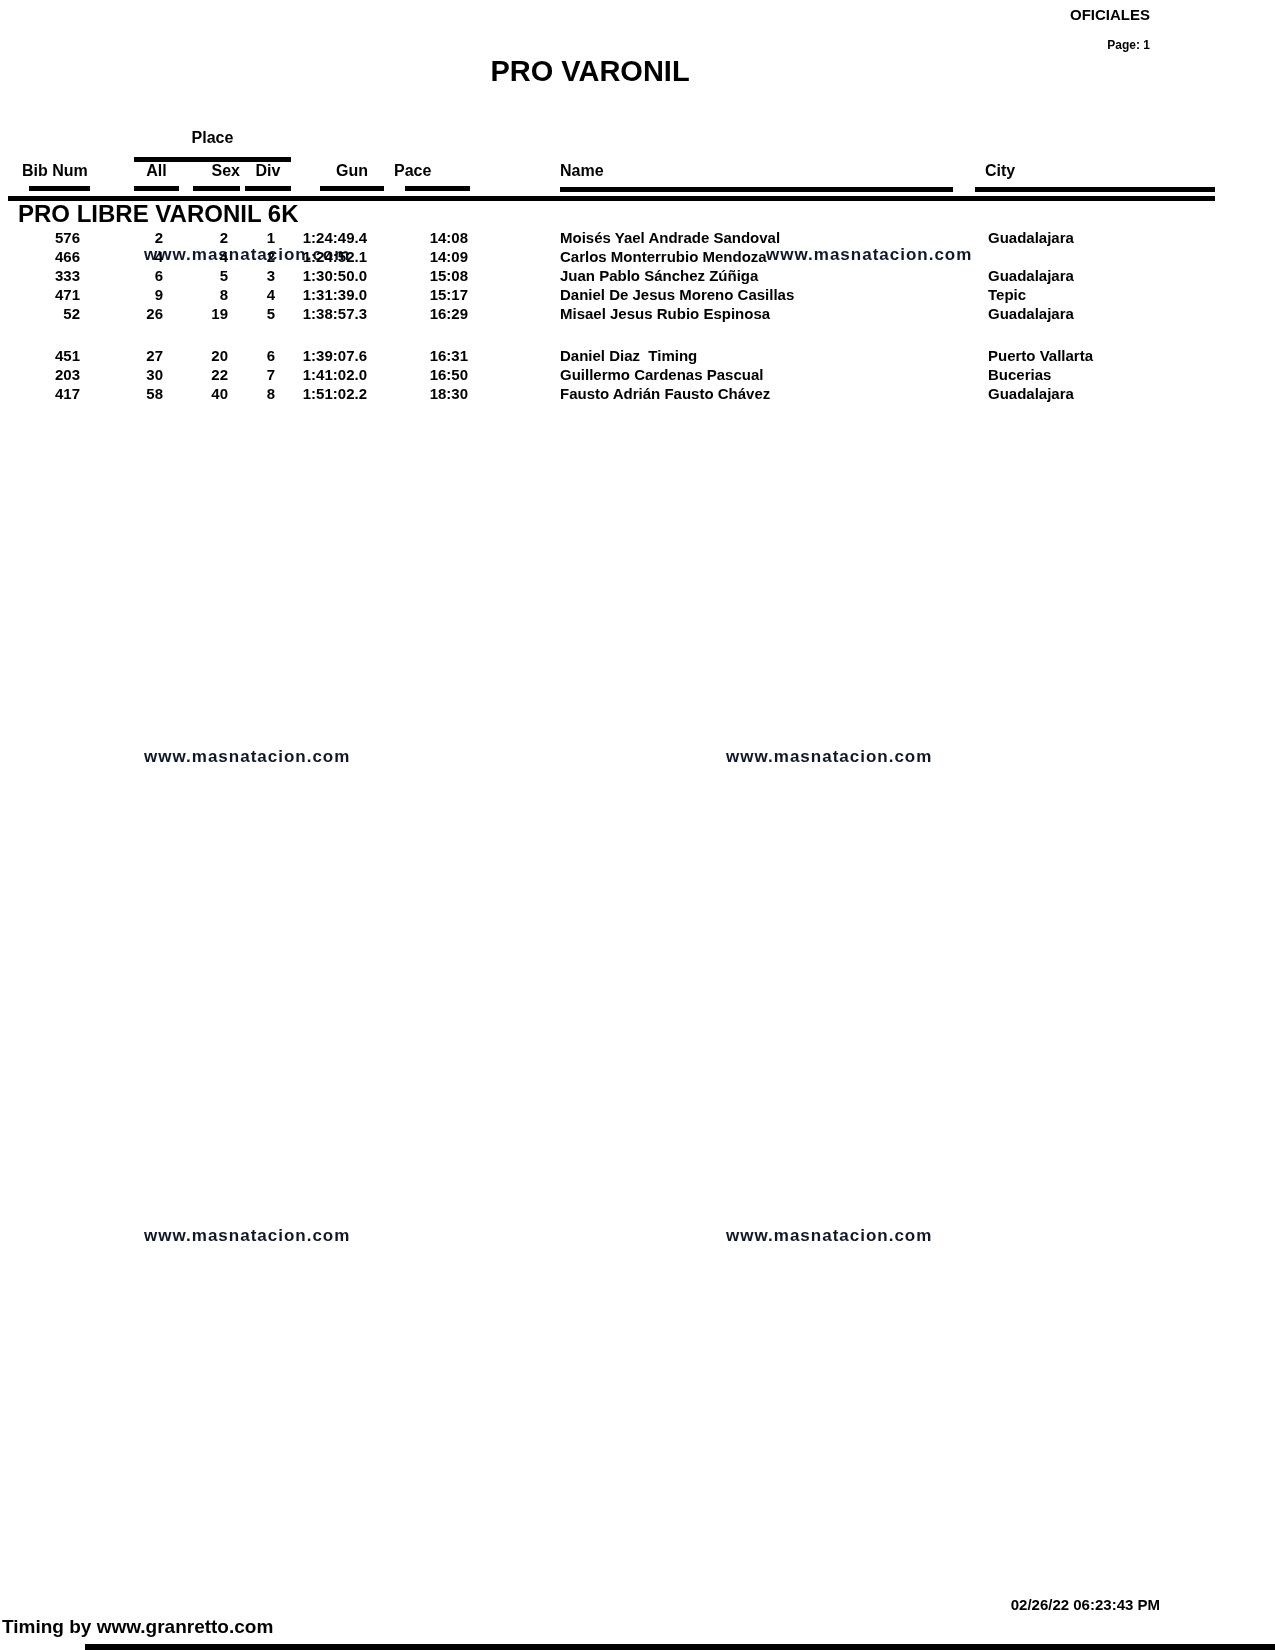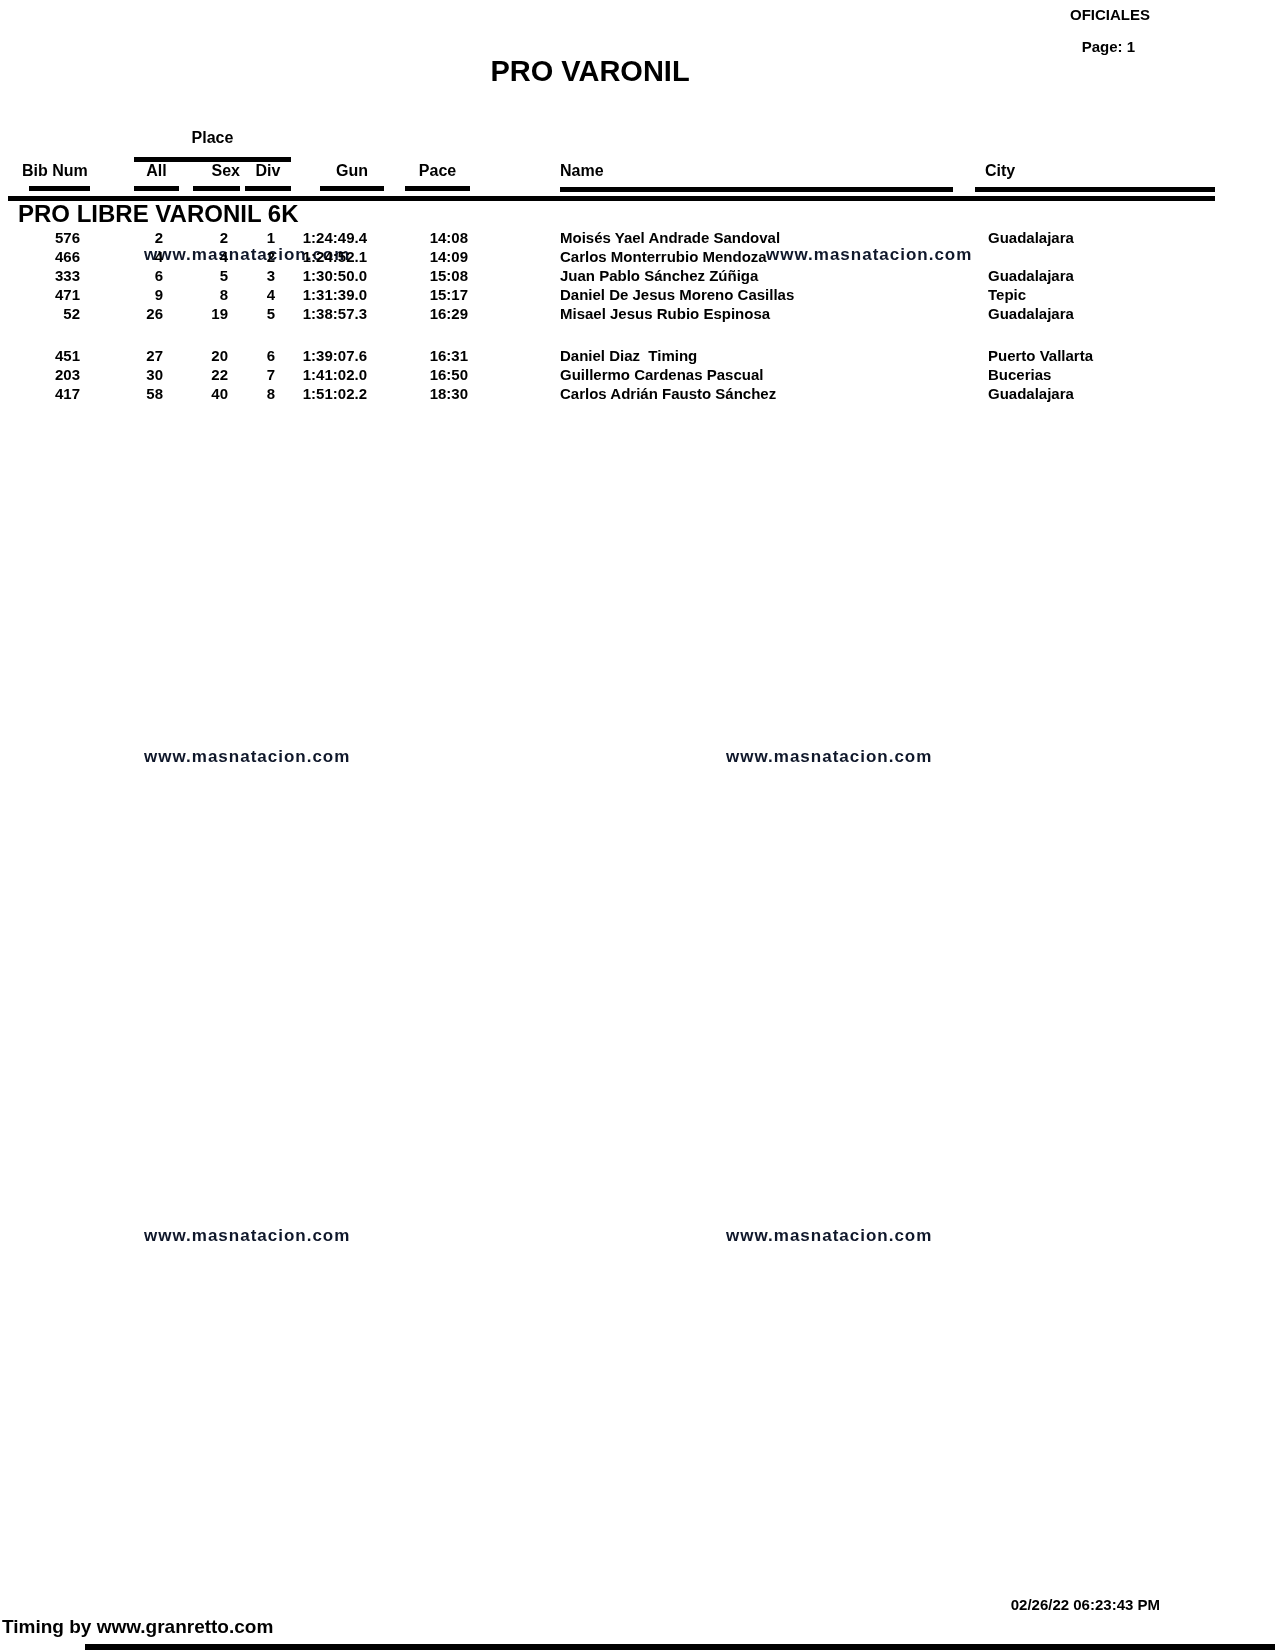--- a/index.html
+++ b/index.html
@@ -26,33 +26,33 @@
   .wm2{left:740px;top:245px;}
   .wm3{left:118px;top:747px;}
   .wm4{left:700px;top:747px;}
   .wm5{left:118px;top:1226px;}
   .wm6{left:700px;top:1226px;}
   
   .title1{position:absolute;left:0;top:12px;width:1180px;text-align:center;font-size:29px;z-index:1;}
   .title2{position:absolute;left:0;top:55px;width:1180px;text-align:center;font-size:29px;z-index:1;}
   .corner{position:absolute;left:1000px;top:0;width:150px;text-align:right;z-index:1;}
   .corner .officials{position:absolute;right:0;top:6px;font-size:15px;}
-  .corner .pagenum{position:absolute;right:15px;top:38px;font-size:15px;padding-left:36px;}
+  .corner .pagenum{position:absolute;right:0;top:38px;font-size:12px;padding-left:36px;}
   
   .thead{position:absolute;left:0;top:0;width:1275px;z-index:1;}
   .h-label{position:absolute;top:162px;font-size:16px;height:18px;line-height:18px;}
   .h-place{position:absolute;left:134px;top:129px;width:157px;text-align:center;font-size:16px;}
   .bar{position:absolute;background:#000;}
   .place-bar{left:134px;top:157px;width:157px;height:5px;}
   .h-bib{left:22px;width:70px;text-align:left;}
   .h-all{left:134px;width:45px;text-align:center;}
   .h-sex{left:193px;width:47px;text-align:right;}
   .h-div{left:245px;width:46px;text-align:center;}
   .h-gun{left:320px;width:64px;text-align:center;}
-  .h-pace{left:405px;width:65px;text-align:center;}
+  .h-pace{left:394px;width:65px;}
   .h-name{left:560px;width:200px;text-align:left;}
   .h-city{left:985px;width:200px;text-align:left;}
   .u-bib{left:29px;top:186px;width:61px;height:5px;}
   .u-all{left:134px;top:186px;width:45px;height:5px;}
   .u-sex{left:193px;top:186px;width:47px;height:5px;}
   .u-div{left:245px;top:186px;width:46px;height:5px;}
   .u-gun{left:320px;top:186px;width:64px;height:5px;}
   .u-pace{left:405px;top:186px;width:65px;height:5px;}
   .u-name{left:560px;top:187px;width:393px;height:5px;}
   .u-city{left:975px;top:187px;width:240px;height:5px;}
@@ -195,21 +195,21 @@
         <span class="c c-name">Guillermo Cardenas Pascual</span>
         <span class="c c-city">Bucerias</span>
       </div>
       <div class="row">
         <span class="c c-bib">417</span>
         <span class="c c-all">58</span>
         <span class="c c-sex">40</span>
         <span class="c c-div">8</span>
         <span class="c c-gun">1:51:02.2</span>
         <span class="c c-pace">18:30</span>
-        <span class="c c-name">Carlos Adrián Fausto Sánchez</span>
+        <span class="c c-name">Fausto Adrián Fausto Chávez</span>
         <span class="c c-city">Guadalajara</span>
       </div>
     </div>
 
   <div class="timestamp">02/26/22 06:23:43 PM</div>
   <div class="timing">Timing by www.granretto.com</div>
   <div class="bottom-bar"></div>
 
 </div>
 

